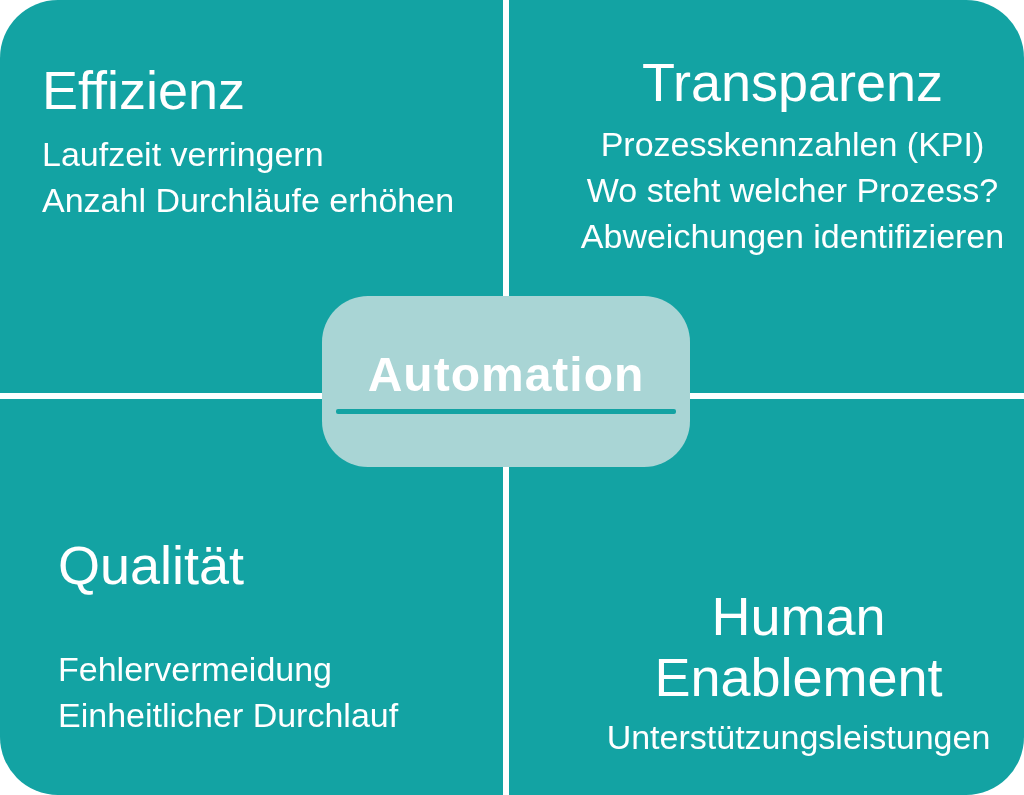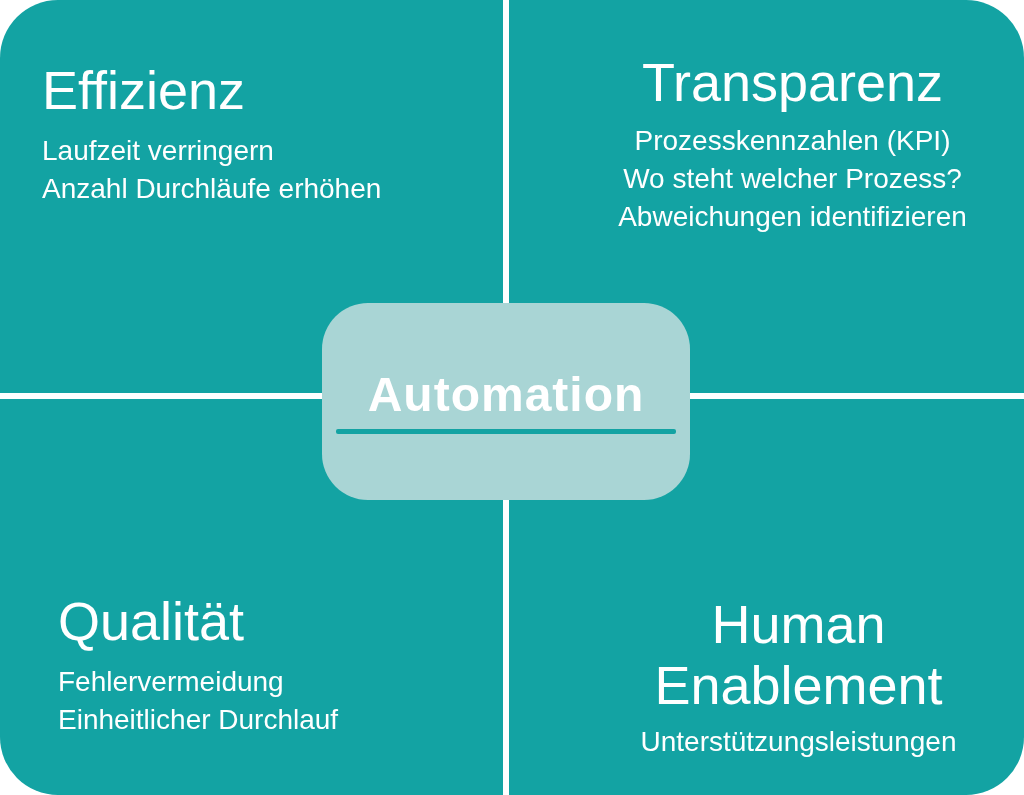--- a/index.html
+++ b/index.html
@@ -29,46 +29,46 @@
     background: var(--teal, #13a3a3);
     color: var(--text, #ffffff);
   }
   .q-title {
     font-size: 54px;
     font-weight: 400;
     line-height: 1.12;
   }
   .q-items {
     margin-top: 12px;
-    font-size: 28px;
+    font-size: 34px;
     line-height: 1.35;
     font-weight: 400;
   }
   
   .q-effizienz { padding: 60px 16px 0 42px; text-align: left; }
   
   .q-transparenz { padding: 52px 12px 0 64px; text-align: center; }
   .q-transparenz .q-items { margin-top: 10px; }
   
   .q-qualitaet {
     display: flex; flex-direction: column; justify-content: flex-end;
-    padding: 0 16px 56px 58px; text-align: left;
+    padding: 0 16px 56px 58px; text-align: left; gap: 40px;
   }
   
   .q-human {
     display: flex; flex-direction: column; justify-content: flex-end;
     padding: 0 12px 34px 76px; text-align: center;
   }
   .q-human .q-title { max-width: 380px; margin: 0 auto; }
   .q-human .q-items { margin-top: 8px; }
 
   .center-box {
     position: absolute;
-    left: 322px; top: 303px;
-    width: 368px; height: 197px;
+    left: 322px; top: 296px;
+    width: 368px; height: 171px;
     background: var(--center-box, #a9d5d5);
     border-radius: 46px;
     display: flex; flex-direction: column;
     align-items: center; justify-content: center;
   }
   .center-label {
     font-size: 48px;
     font-weight: bold;
     color: var(--text, #ffffff);
     letter-spacing: 1px;

